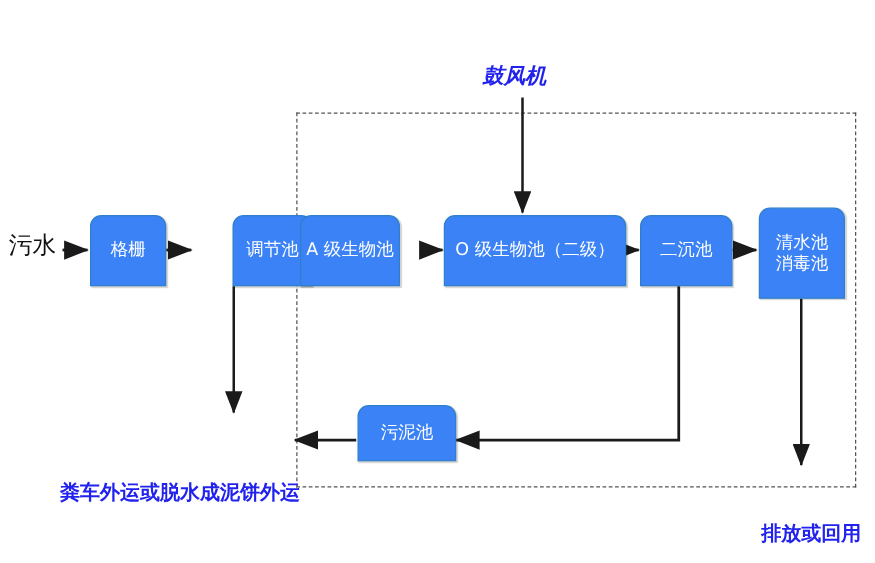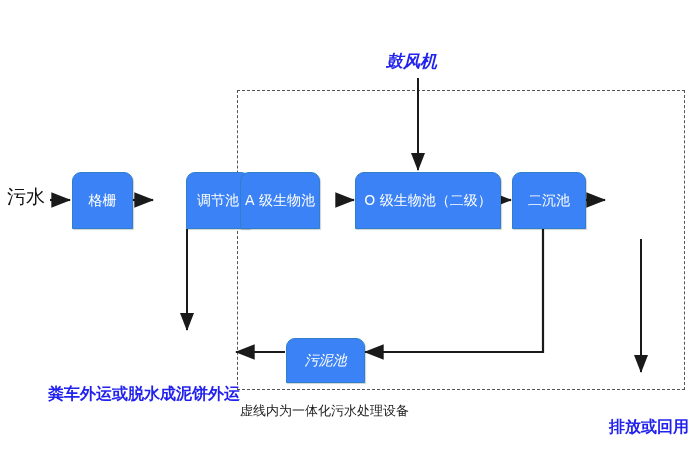--- a/index.html
+++ b/index.html
@@ -123,38 +123,39 @@
   </div>
 
   <div class="node" style="left:355px; top:172px; width:146px; height:57px;">
     <span class="node-label">O 级生物池（二级）</span>
   </div>
 
   <div class="node" style="left:512px; top:172px; width:74px; height:57px;">
     <span class="node-label">二沉池</span>
   </div>
 
+  <div class="node" style="left:607px; top:166px; width:69px; height:73px;">
+    <span class="node-label">清水池
+消毒池</span>
+  </div>
 
-  <div class="node square" style="left:286px; top:338px; width:79px; height:45px; border-top-left-radius:9px; border-top-right-radius:9px;font-style:italic;">
+  <div class="node square" style="left:286px; top:324px; width:79px; height:45px; border-top-left-radius:9px; border-top-right-radius:9px;">
     <span class="node-label">污泥池</span>
   </div>
 
   <div class="free-label lbl-black" style="left:7px; top:186px; font-size:19px;">
     <span>污水</span>
   </div>
 
   <div class="free-label lbl-blue" style="left:386px; top:52px; font-size:17px;font-style:italic;">
     <span>鼓风机</span>
   </div>
 
   <div class="free-label lbl-blue" style="left:48px; top:341px; font-size:16px;margin-top:44px;">
     <span>粪车外运或脱水成泥饼外运</span>
   </div>
 
   <div class="free-label lbl-blue" style="left:609px; top:418px; font-size:16px;">
     <span>排放或回用</span>
   </div>
 
-  <div class="caption" style="left:240px; top:402px;">
-    <span>虚线内为一体化污水处理设备</span>
-  </div>
 
 </div>
 
 </body></html>

